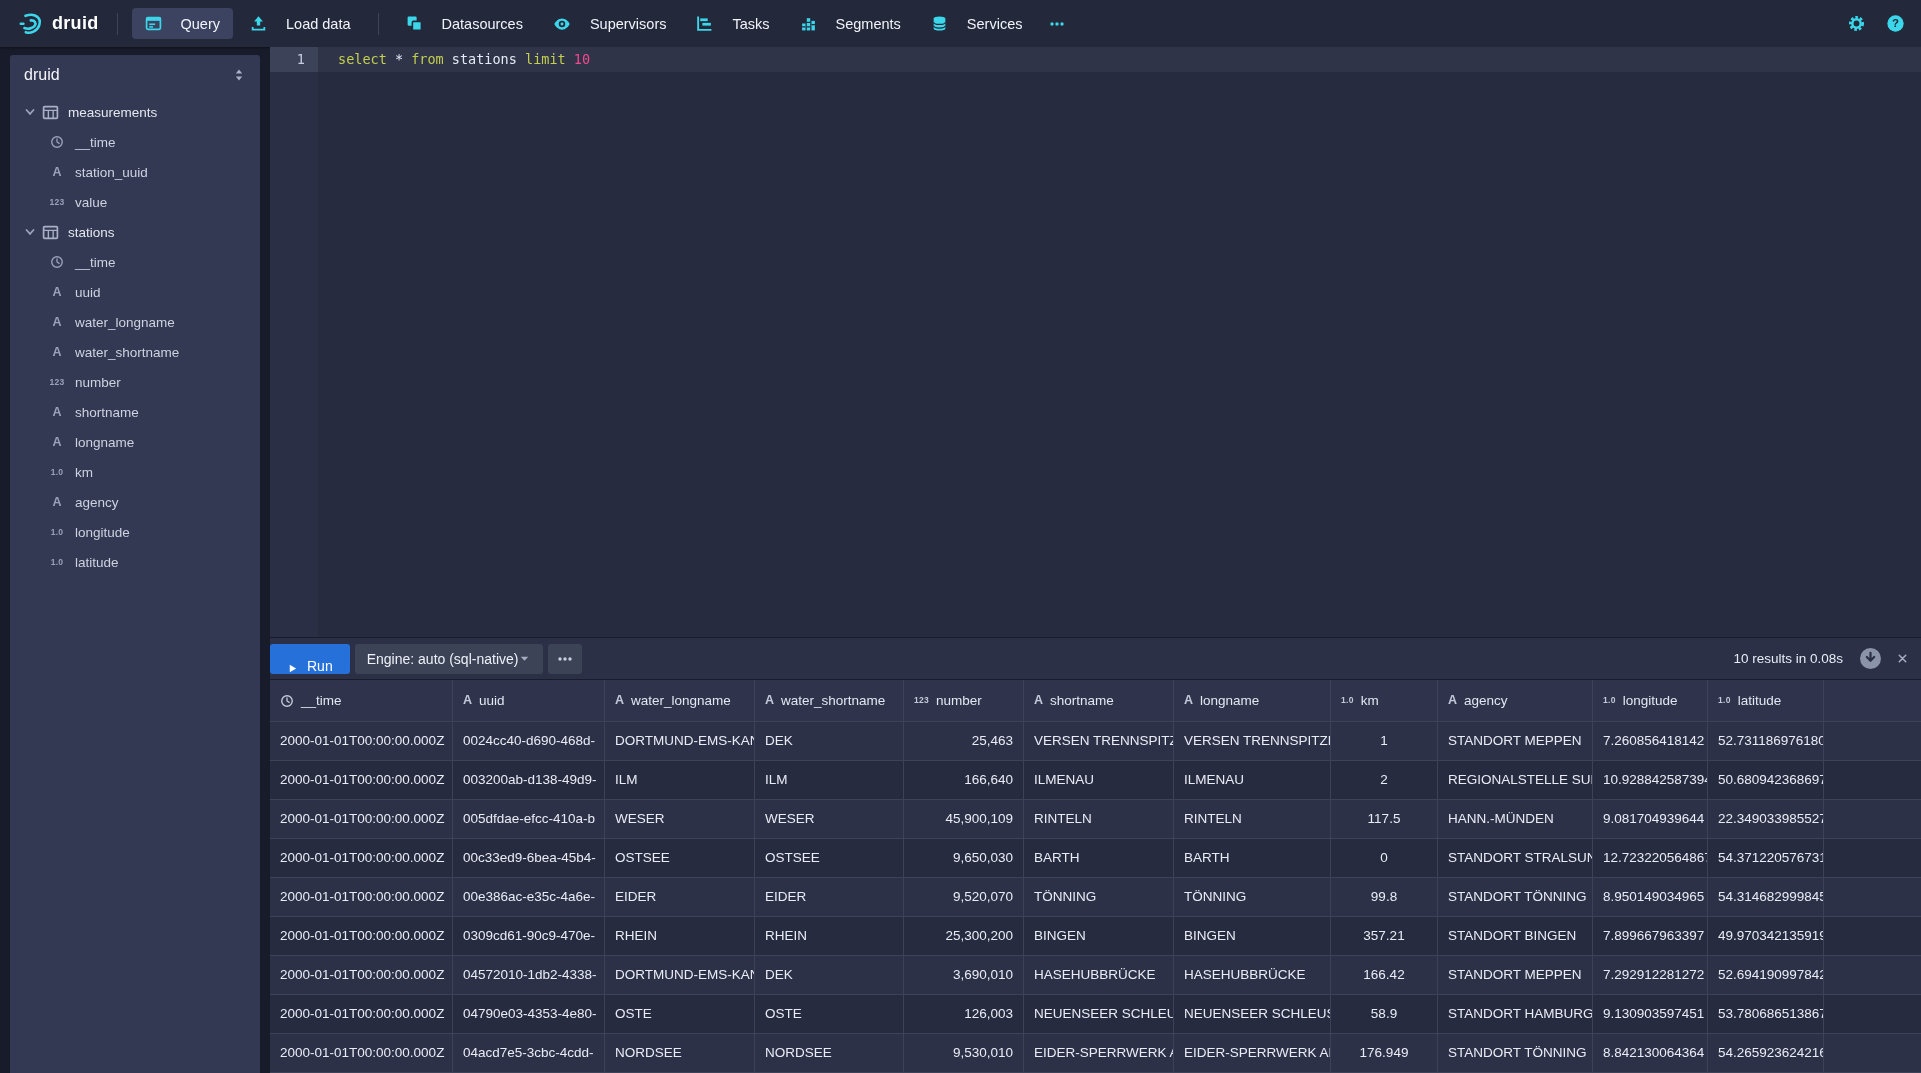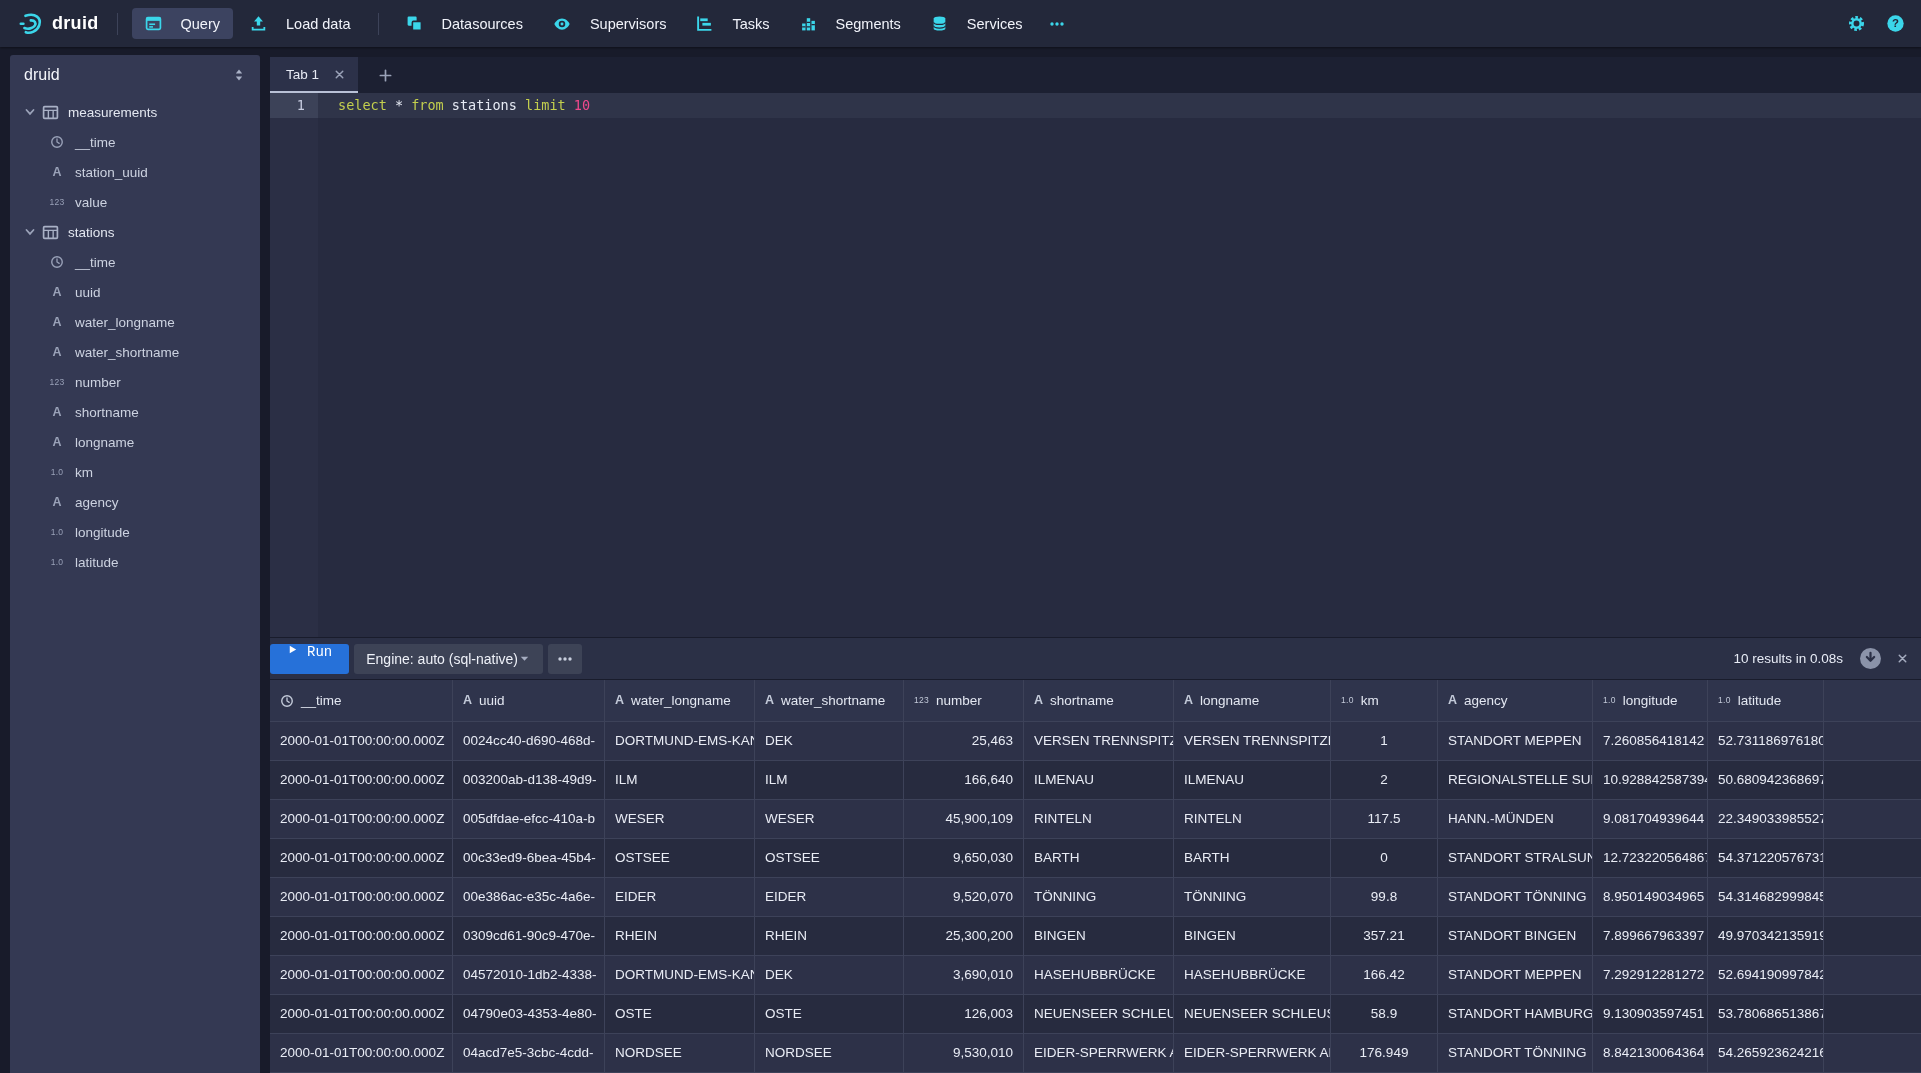--- a/index.html
+++ b/index.html
@@ -43,21 +43,21 @@
   .dc-btn{background:none;border:none;color:#a9b1c6;cursor:pointer;padding:2px}
   .tree{flex:1;overflow:hidden;padding-top:2px}
   .t-row{height:30px;display:flex;align-items:center;cursor:pointer;font-size:13.5px;white-space:nowrap}
   .t-row .chev{color:#9aa2b8;margin-left:13px;width:16px;flex:none}
   .t-row .th-ic{color:#a9b1c6;margin-left:3px;flex:none}
   .t-row.tbl .lbl{margin-left:9px;color:#e3e7f0}
   .t-row.col{padding-left:37px}
   .t-row.col .ic-box{width:20px;display:flex;justify-content:center;align-items:center;color:#99a1b8;flex:none}
   .t-row.col .lbl{margin-left:8px;color:#ccd2e0}
   .ic-a{font-weight:700;font-size:12.5px;line-height:1}
-  .ic-n{font-weight:400;font-size:8.5px;letter-spacing:.3px;line-height:1}
+  .ic-n{font-weight:700;font-size:8.5px;letter-spacing:.3px;line-height:1}
 
   .main{flex:1;display:flex;flex-direction:column;margin-left:10px;min-width:0}
 
   
   .tabbar{height:36px;margin-top:10px;background:var(--tabbar);display:flex;align-items:stretch;flex:none}
   .tab{display:flex;align-items:center;gap:14px;padding:0 12px 0 16px;background:var(--tabactive);
        border-bottom:2px solid #b9c1d6;font-size:13.5px;color:#e7eaf4;cursor:pointer}
   .tab-close{color:#9aa2b8;cursor:pointer;display:flex}
   .tab-add{background:none;border:none;color:#9aa2b8;display:flex;align-items:center;
            margin-left:14px;cursor:pointer}
@@ -72,21 +72,21 @@
   .active-line{position:absolute;top:0;left:0;right:0;height:25px;background:var(--lineact)}
   .code-line{position:relative;height:25px;line-height:25px;padding-left:20px;white-space:pre}
   .tok-keyword{color:#c3cf4e}
   .tok-number{color:#f0498c}
   .tok-plain{color:#e6eaf4}
 
   
   .runbar{height:43px;background:var(--runbar);border-top:1px solid #191c2c;
           border-bottom:1px solid #191c2c;display:flex;align-items:center;padding-right:12px;flex:none}
   .run-btn{height:30px;background:var(--blue);border:none;border-radius:3px;color:#fff;font-size:14px;
-           display:flex;align-items:flex-start;gap:9px;padding:0 17px;cursor:pointer;font-family:Liberation Mono, monospace}
+           display:flex;align-items:flex-end;gap:9px;padding:0 17px;cursor:pointer;font-family:Liberation Sans, sans-serif}
   .engine-btn{height:30px;background:var(--btn);border:none;border-radius:3px;color:#eef1f8;font-size:14px;
               display:flex;align-items:center;gap:0;padding:0 12px;margin-left:5px;cursor:pointer;font-family:inherit}
   .engine-btn .caret{color:#a6adc0;display:flex}
   .more-btn{height:30px;width:34px;background:var(--btn);border:none;border-radius:3px;color:#c9cfdd;
             display:flex;align-items:center;justify-content:center;margin-left:5px;cursor:pointer}
   .rb-spacer{flex:1}
   .summary{font-size:13.5px;color:#e8ecf6;margin-right:16px;white-space:nowrap}
   .dl-btn{background:none;border:none;cursor:pointer;padding:0;margin-right:14px}
   .x-btn{background:none;border:none;cursor:pointer;color:#a6adc0;padding:0}
 
@@ -345,37 +345,20 @@
           <span class="ic-box">
             <span class="hic ic-n">1.0</span>
           </span>
           <span class="lbl">latitude</span>
         </div>
       </div>
   </aside>
 
   <main class="main">
 
-    <div class="tabbar">
-      <div class="tab">
-        <span>Tab 1</span>
-        <span class="tab-close">
-            <svg width="13" height="13" viewBox="0 0 16 16">
-              <path d="M4 4 L12 12 M12 4 L4 12" stroke="currentColor" stroke-width="1.8" stroke-linecap="round"></path>
-            </svg>
-          </span>
-      </div>
-      <button class="tab-add">
-          <span>
-            <svg width="15" height="15" viewBox="0 0 16 16">
-              <path d="M8 2.5 V13.5 M2.5 8 H13.5" stroke="currentColor" stroke-width="1.8" stroke-linecap="round"></path>
-            </svg>
-          </span>
-        </button>
-    </div>
 
     <div class="editor">
       <div class="gutter">
         <div class="gutter-active">1</div>
       </div>
       <div class="code-area">
         <div class="active-line"></div>
         <div class="code-line" id="query-line"><span class="tok-keyword">select</span><span class="tok-plain"> </span><span class="tok-plain">*</span><span class="tok-plain"> </span><span class="tok-keyword">from</span><span class="tok-plain"> stations </span><span class="tok-keyword">limit</span><span class="tok-plain"> </span><span class="tok-number">10</span></div>
       </div>
     </div>

